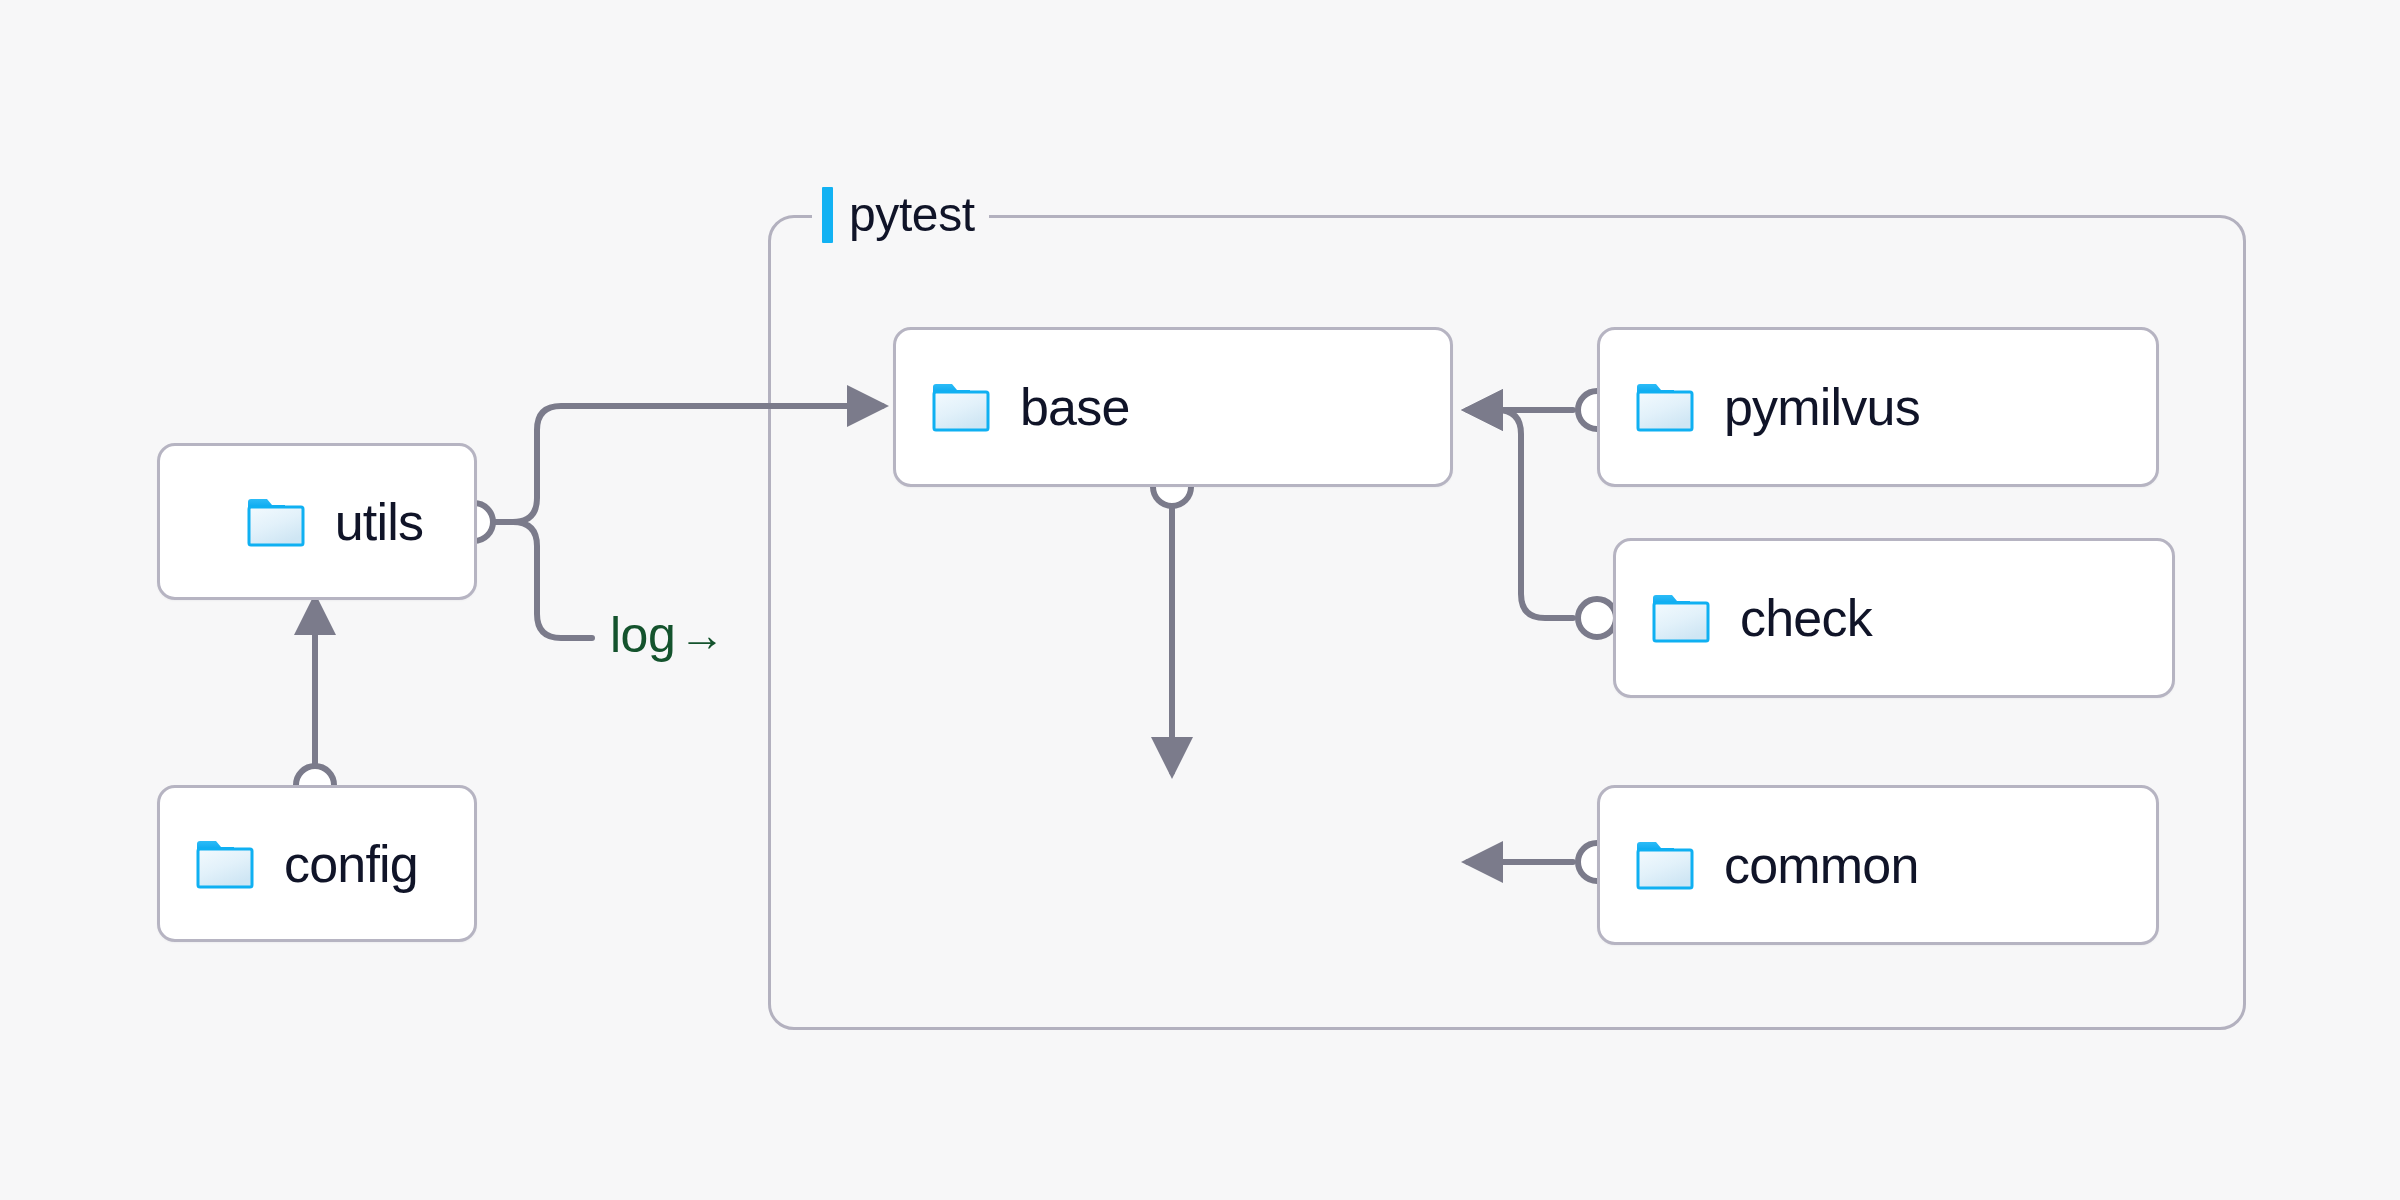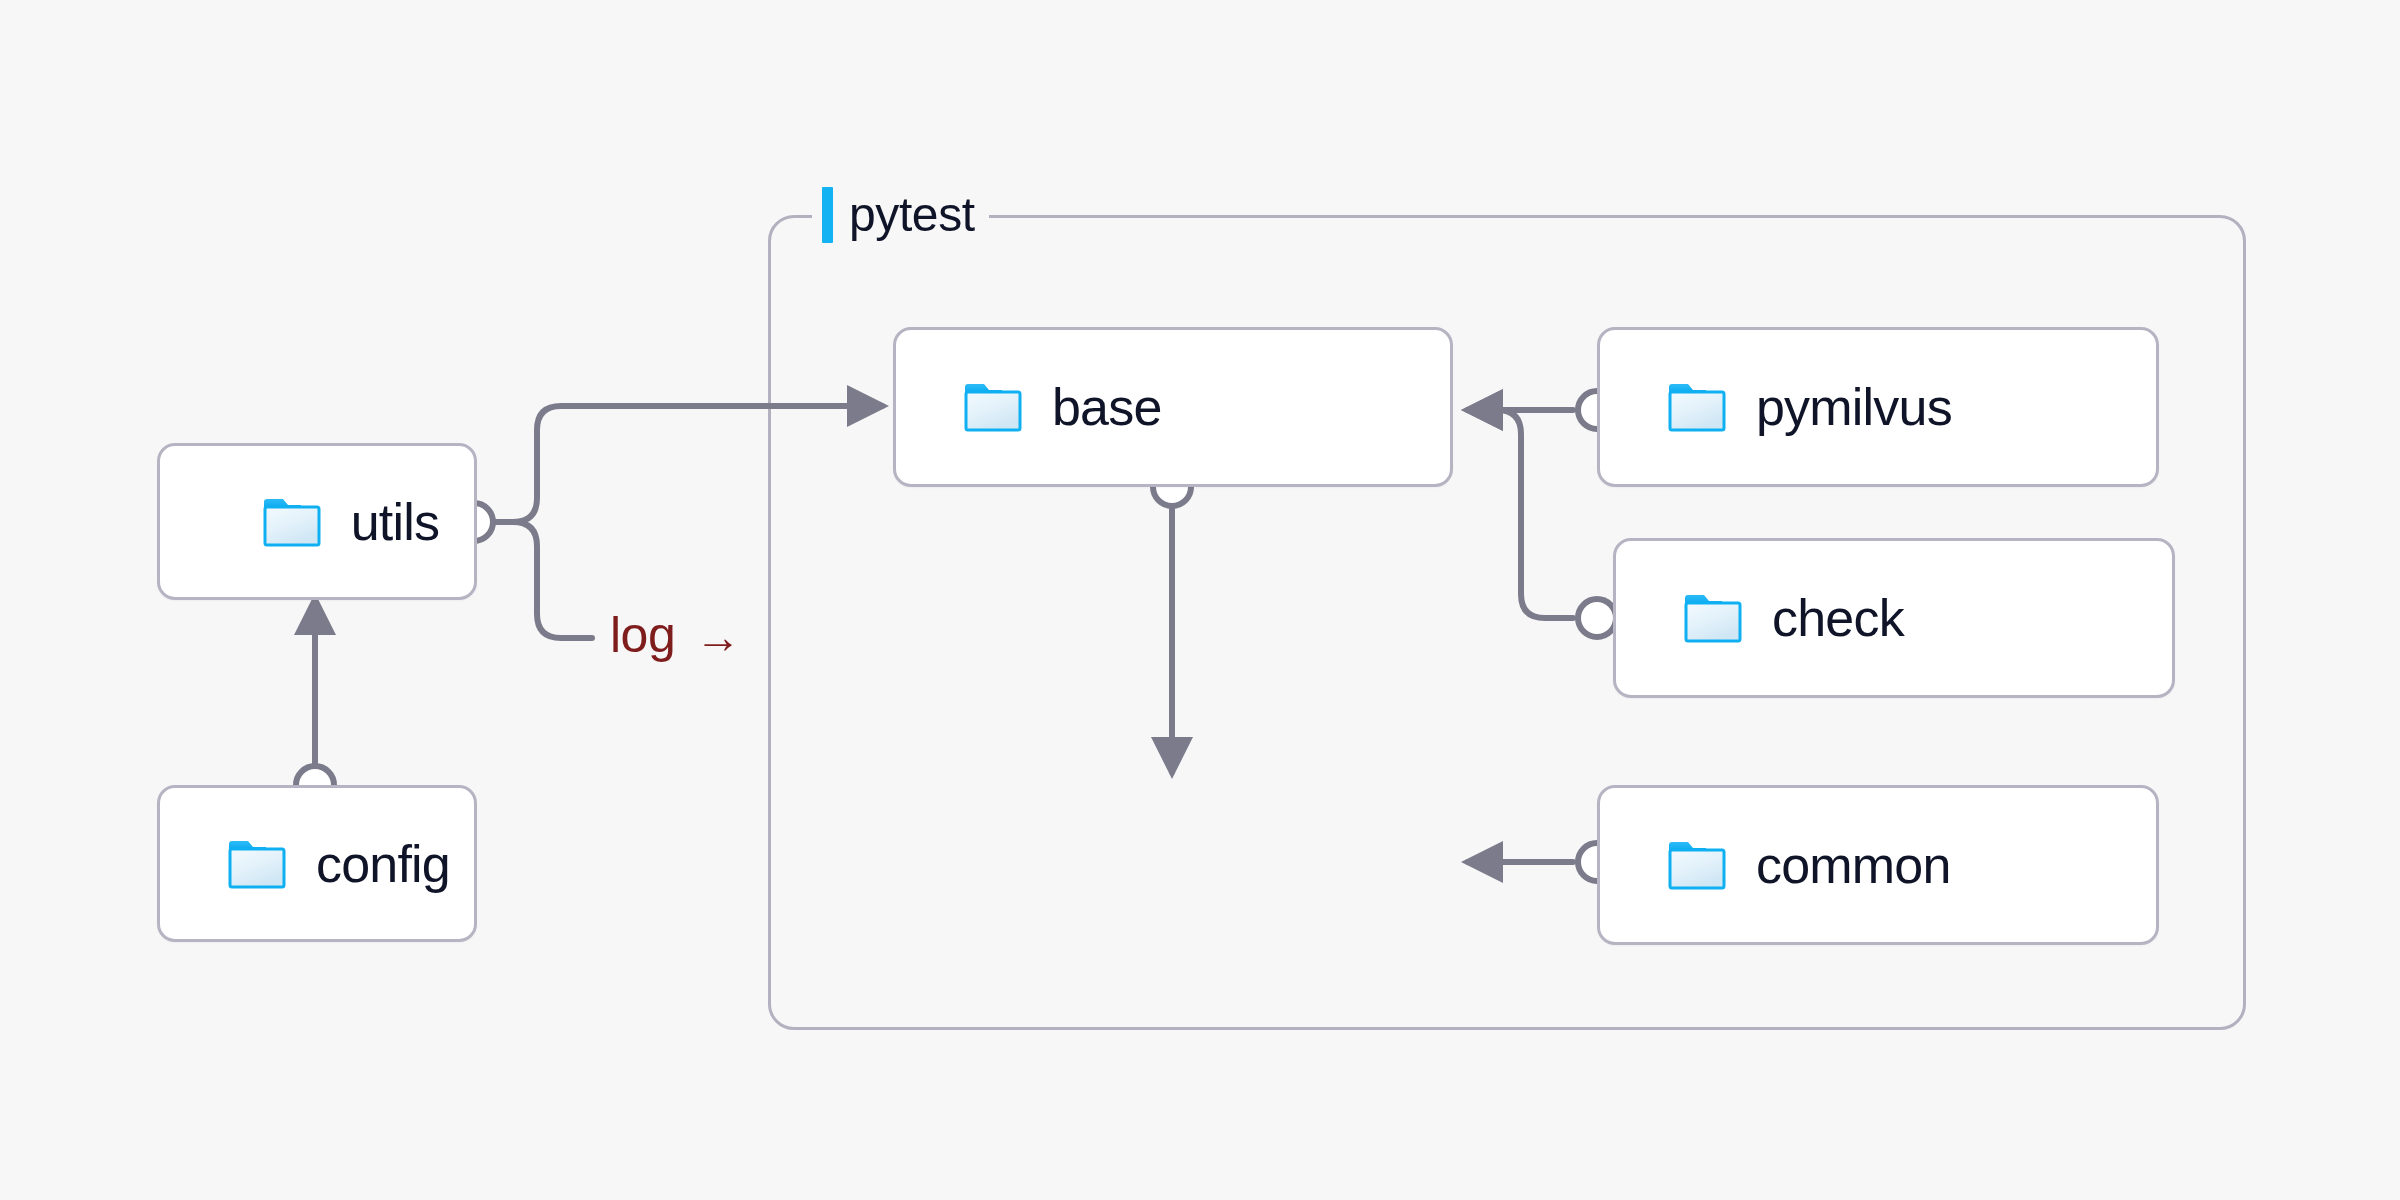--- a/index.html
+++ b/index.html
@@ -58,21 +58,21 @@
     border: 3px solid #b6b4c2;
     border-radius: 18px;
     display: flex;
     align-items: center;
     box-shadow: 0 1px 2px rgba(16, 20, 40, 0.04);
   }
   .node-inner {
     display: flex;
     align-items: center;
     gap: 28px;
-    padding-left: 66px;
+    padding-left: 34px;
   }
   .node-label {
     font-size: 52px;
     color: #101428;
     letter-spacing: -0.8px;
     line-height: 1;
     white-space: nowrap;
   }
   .folder-icon {
     width: 62px;
@@ -98,24 +98,24 @@
   }
   .handle-dot {
     fill: #ffffff;
     stroke: #7b7b8b;
     stroke-width: 6;
   }
   
   .edge-label {
     position: absolute;
     display: flex;
-    align-items: flex-end;
-    gap: 20px;
+    align-items: center;
+    gap: 4px;
     font-size: 50px;
-    color: #7f1d1d;
+    color: #14532d;
     letter-spacing: -0.5px;
     line-height: 1;
     background: #f7f7f8;
     padding: 2px 10px;
     white-space: nowrap;
   }
   .edge-label .arrow-glyph {
     font-size: 46px;
     line-height: 1;
   }

